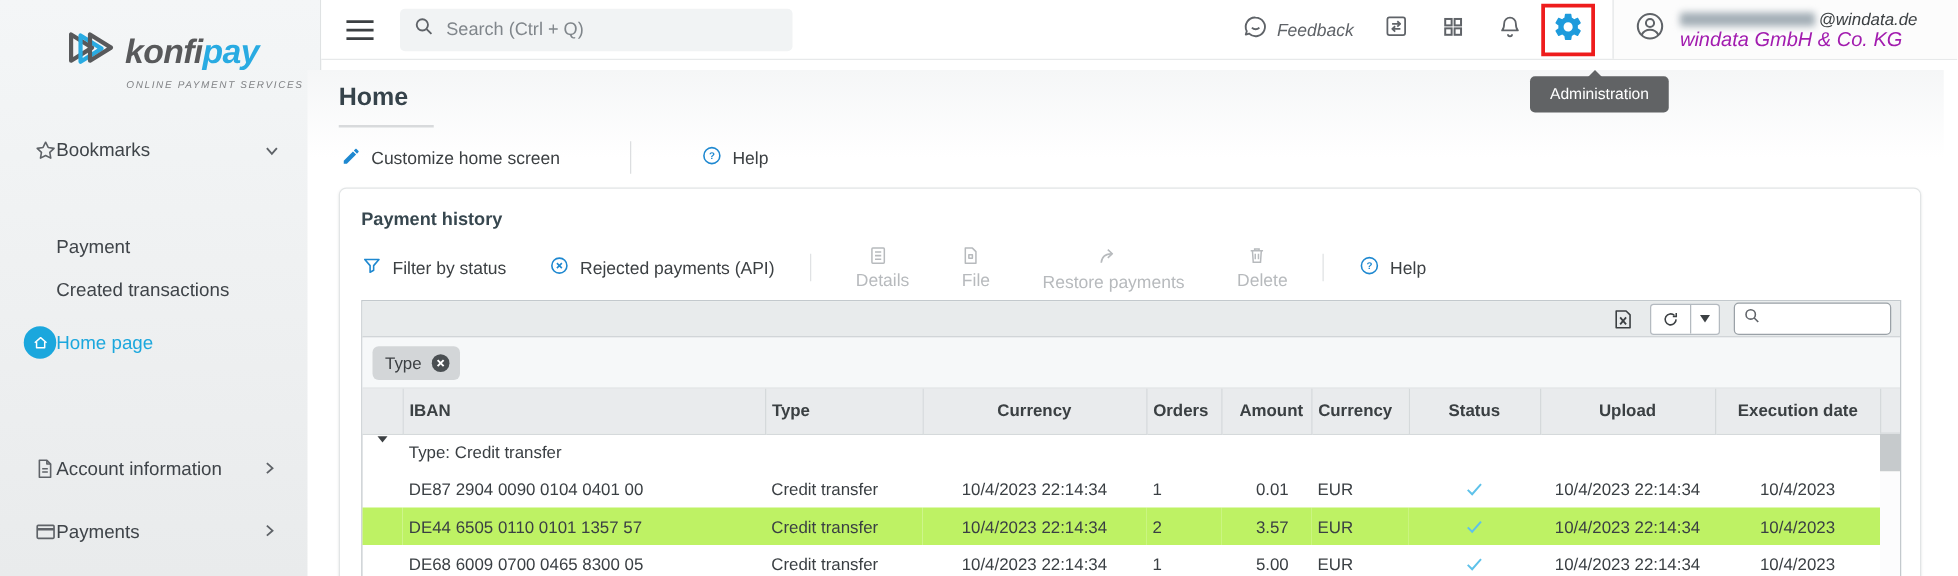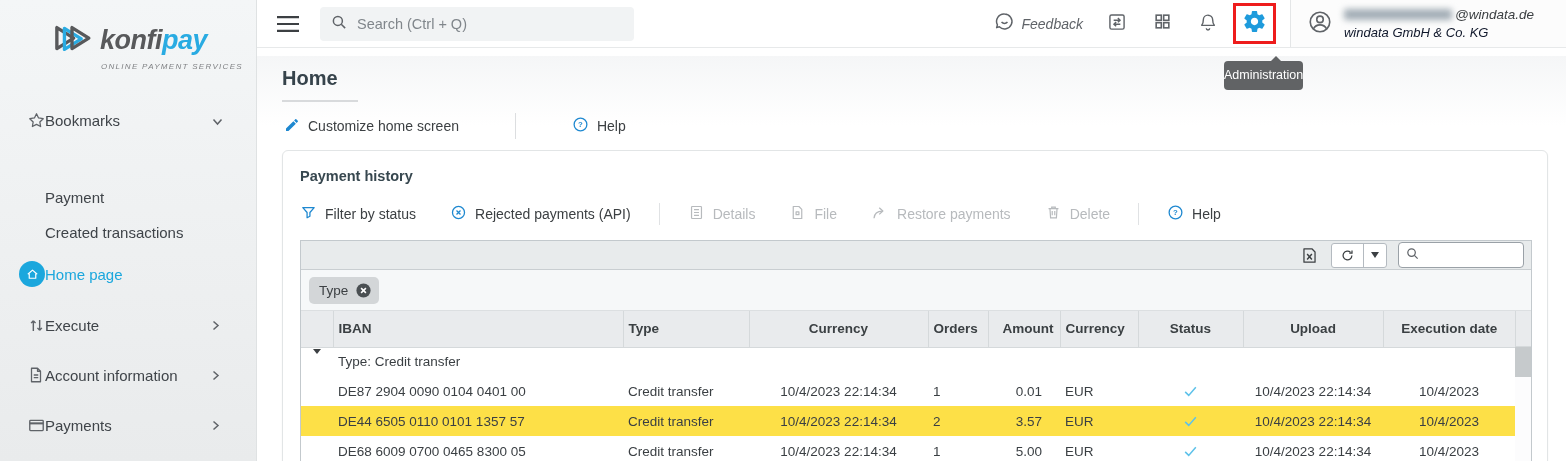--- a/index.html
+++ b/index.html
@@ -36,47 +36,47 @@
   .tb-item { display:flex; align-items:center; color:#5f6368; cursor:pointer; }
   .tb-label { font-size:14px; margin-left:7px; color:#5f6368; }
   .gap24{margin-left:24px;} .gap26{margin-left:26px;} .gap15{margin-left:15px;} .gap13{margin-left:13px;}
   .gear-highlight { border:3px solid #ee1c1c; padding:3px 6px; display:flex; align-items:center; justify-content:center; }
   .user-section { margin-left:14px; height:100%; border-left:1px solid #e4e6e7; display:flex; align-items:center;
                   padding:0 32px 0 16px; background:#fcfcfc; }
   .user-text { margin-left:11px; line-height:17px; }
   .user-line1 { font-size:13.5px; color:#3c4043; display:flex; align-items:center; }
   .redacted { display:inline-block; width:108px; height:11px; background:#a3aeb6; border-radius:2px;
               filter:blur(3px); margin-right:3px; }
-  .user-line2 { font-size:13px; color:#0f172a; }
+  .user-line2 { font-size:16px; color:#a21caf; }
 
   
   .tooltip { position:absolute; left:1224px; top:61px; background:#616365; color:#fff; font-size:12.5px;
-             font-weight:500; padding:7px 0 8px; border-radius:4px; z-index:20; }
+             font-weight:500; padding:7px 16px 8px; border-radius:4px; z-index:20; }
   .tooltip::before { content:""; position:absolute; top:-5px; left:46px; border-left:6px solid transparent;
                      border-right:6px solid transparent; border-bottom:6px solid #616365; }
 
   
-  .content { position:absolute; left:257px; top:56px; width:1309px; height:405px;
+  .content { position:absolute; left:246px; top:56px; width:1309px; height:405px;
              background:linear-gradient(180deg,#f5f6f7 0%,#ffffff 70px); }
   .page-title { position:absolute; left:25px; top:11px; font-size:20px; font-weight:700; color:#36434b; }
   .title-underline { position:absolute; left:25px; top:44px; width:76px; height:2px; background:#d8dadc; }
   .actions-row { position:absolute; left:27px; top:56px; height:28px; display:flex; align-items:center;gap:41px; }
   .action-link { display:flex; align-items:center; font-size:14px; color:#3c4043; cursor:pointer; }
   .action-link .lbl { margin-left:8px; }
   .v-div { width:1px; height:26px; background:#dcdee0; margin:0 15px; }
 
   
   .card { position:absolute; left:25px; top:94px; width:1266px; height:340px; background:#fff;
           border:1px solid #e2e5e6; border-radius:6px; box-shadow:0 1px 2px rgba(0,0,0,0.05);
           padding:17px 17px 0 17px; }
   .panel-title { font-size:14.5px; font-weight:700; color:#37474f; }
   .panel-toolbar { margin-top:19px; display:flex; align-items:center; height:22px; }
   .pt-btn { display:flex; align-items:center; font-size:14px; color:#3c4043; cursor:pointer; margin-right:34px; }
   .pt-btn .lbl { margin-left:8px; }
-  .pt-btn.disabled { color:#b7babd; cursor:default; }
+  .pt-btn.disabled { color:#b7babd; cursor:default;flex-direction:column; }
   .pt-div { width:1px; height:22px; background:#e0e2e4; margin:0 28px 0 -6px; }
 
   
   .table-wrap { margin-top:15px; width:1232px; height:225px; border:1px solid #c3c9cd; position:relative; background:#fff; }
   .grid-strip { height:29px; background:#e8ebec; border-bottom:1px solid #c9ced1; display:flex; align-items:center;
                 justify-content:flex-end; padding-right:7px; }
   .excel-btn { display:flex; cursor:pointer; margin-right:12px; }
   .refresh-group { display:flex; height:25px; background:#fff; border:1px solid #b4bac0; border-radius:3px; overflow:hidden; }
   .refresh-seg { width:31px; display:flex; align-items:center; justify-content:center; cursor:pointer; }
   .caret-seg { width:23px; display:flex; align-items:center; justify-content:center; border-left:1px solid #b4bac0; cursor:pointer; }
@@ -94,21 +94,21 @@
              border-right:1px solid #d5d9db; border-bottom:1px solid #d5d9db; }
   .grid th:last-child { border-right:none; }
   .grid td { height:30px; font-size:13.5px; color:#3a3f43; }
   tr.group-row td { height:29px; }
   .al { text-align:left; padding-left:5px; }
   .ac { text-align:center; }
   .ar { text-align:right; }
   th.ar { padding-right:6px; }
   td.ar { padding-right:18px; }
   th.iban, td.iban { text-align:left; padding-left:5px; }
-  tr.alt td { background:#fde047; }
+  tr.alt td { background:#bef264; }
   .tri { width:0; height:0; border-left:4.5px solid transparent; border-right:4.5px solid transparent;
          border-top:5.5px solid #3c4043; margin:0 auto; }
   .scroll-head { position:absolute; top:70px; right:0; width:16px; height:36px; background:#e9ebed;
                  border-left:1px solid #d5d9db; border-bottom:1px solid #d5d9db; }
   .scrollbar { position:absolute; top:106px; right:0; width:16px; bottom:0; background:#fcfcfd; }
   .scroll-thumb { width:16px; height:30px; background:#c6cacc; cursor:grab; }
   .check { display:inline-flex; vertical-align:middle; }
 </style>
 </head>
 <body>
@@ -148,34 +148,20 @@
     <span class="nav-label">Created transactions</span>
   </div>
   <div class="nav-item active" style="top:256px;">
     <span class="home-circle">
       <svg viewBox="0 0 24 24" width="15" height="15" fill="none" stroke="#fff" stroke-width="1.9" stroke-linejoin="round">
           <path d="M4.5 11.5L12 5l7.5 6.5"></path>
           <path d="M6.8 10.2V18h10.4v-7.8"></path>
         </svg>
     </span>
     <span class="nav-label">Home page</span>
-  </div>
-  <div class="nav-item" style="top:307px;">
-    <span class="nav-icon">
-      <svg viewBox="0 0 24 24" width="19" height="19" fill="none" stroke="#5f6368" stroke-width="1.8" stroke-linejoin="round">
-          <path d="M8 19V6M8 6L5.2 9M8 6l2.8 3"></path>
-          <path d="M16 5v13M16 18l-2.8-3M16 18l2.8-3"></path>
-        </svg>
-    </span>
-    <span class="nav-label">Execute</span>
-    <span class="nav-chevron">
-      <svg width="8" height="11" viewBox="0 0 8 11">
-          <path d="M1.5 1.5L6 5.5l-4.5 4" fill="none" stroke="#5f6368" stroke-width="1.5"></path>
-        </svg>
-    </span>
   </div>
   <div class="nav-item" style="top:407px;">
     <span class="nav-icon">
       <svg viewBox="0 0 24 24" width="19" height="19" fill="none" stroke="#5f6368" stroke-width="1.7">
           <rect x="3.5" y="5.5" width="17" height="13" rx="1"></rect>
           <path d="M3.5 9.3h17" stroke-width="2.6"></path>
         </svg>
     </span>
     <span class="nav-label">Payments</span>
     <span class="nav-chevron">

